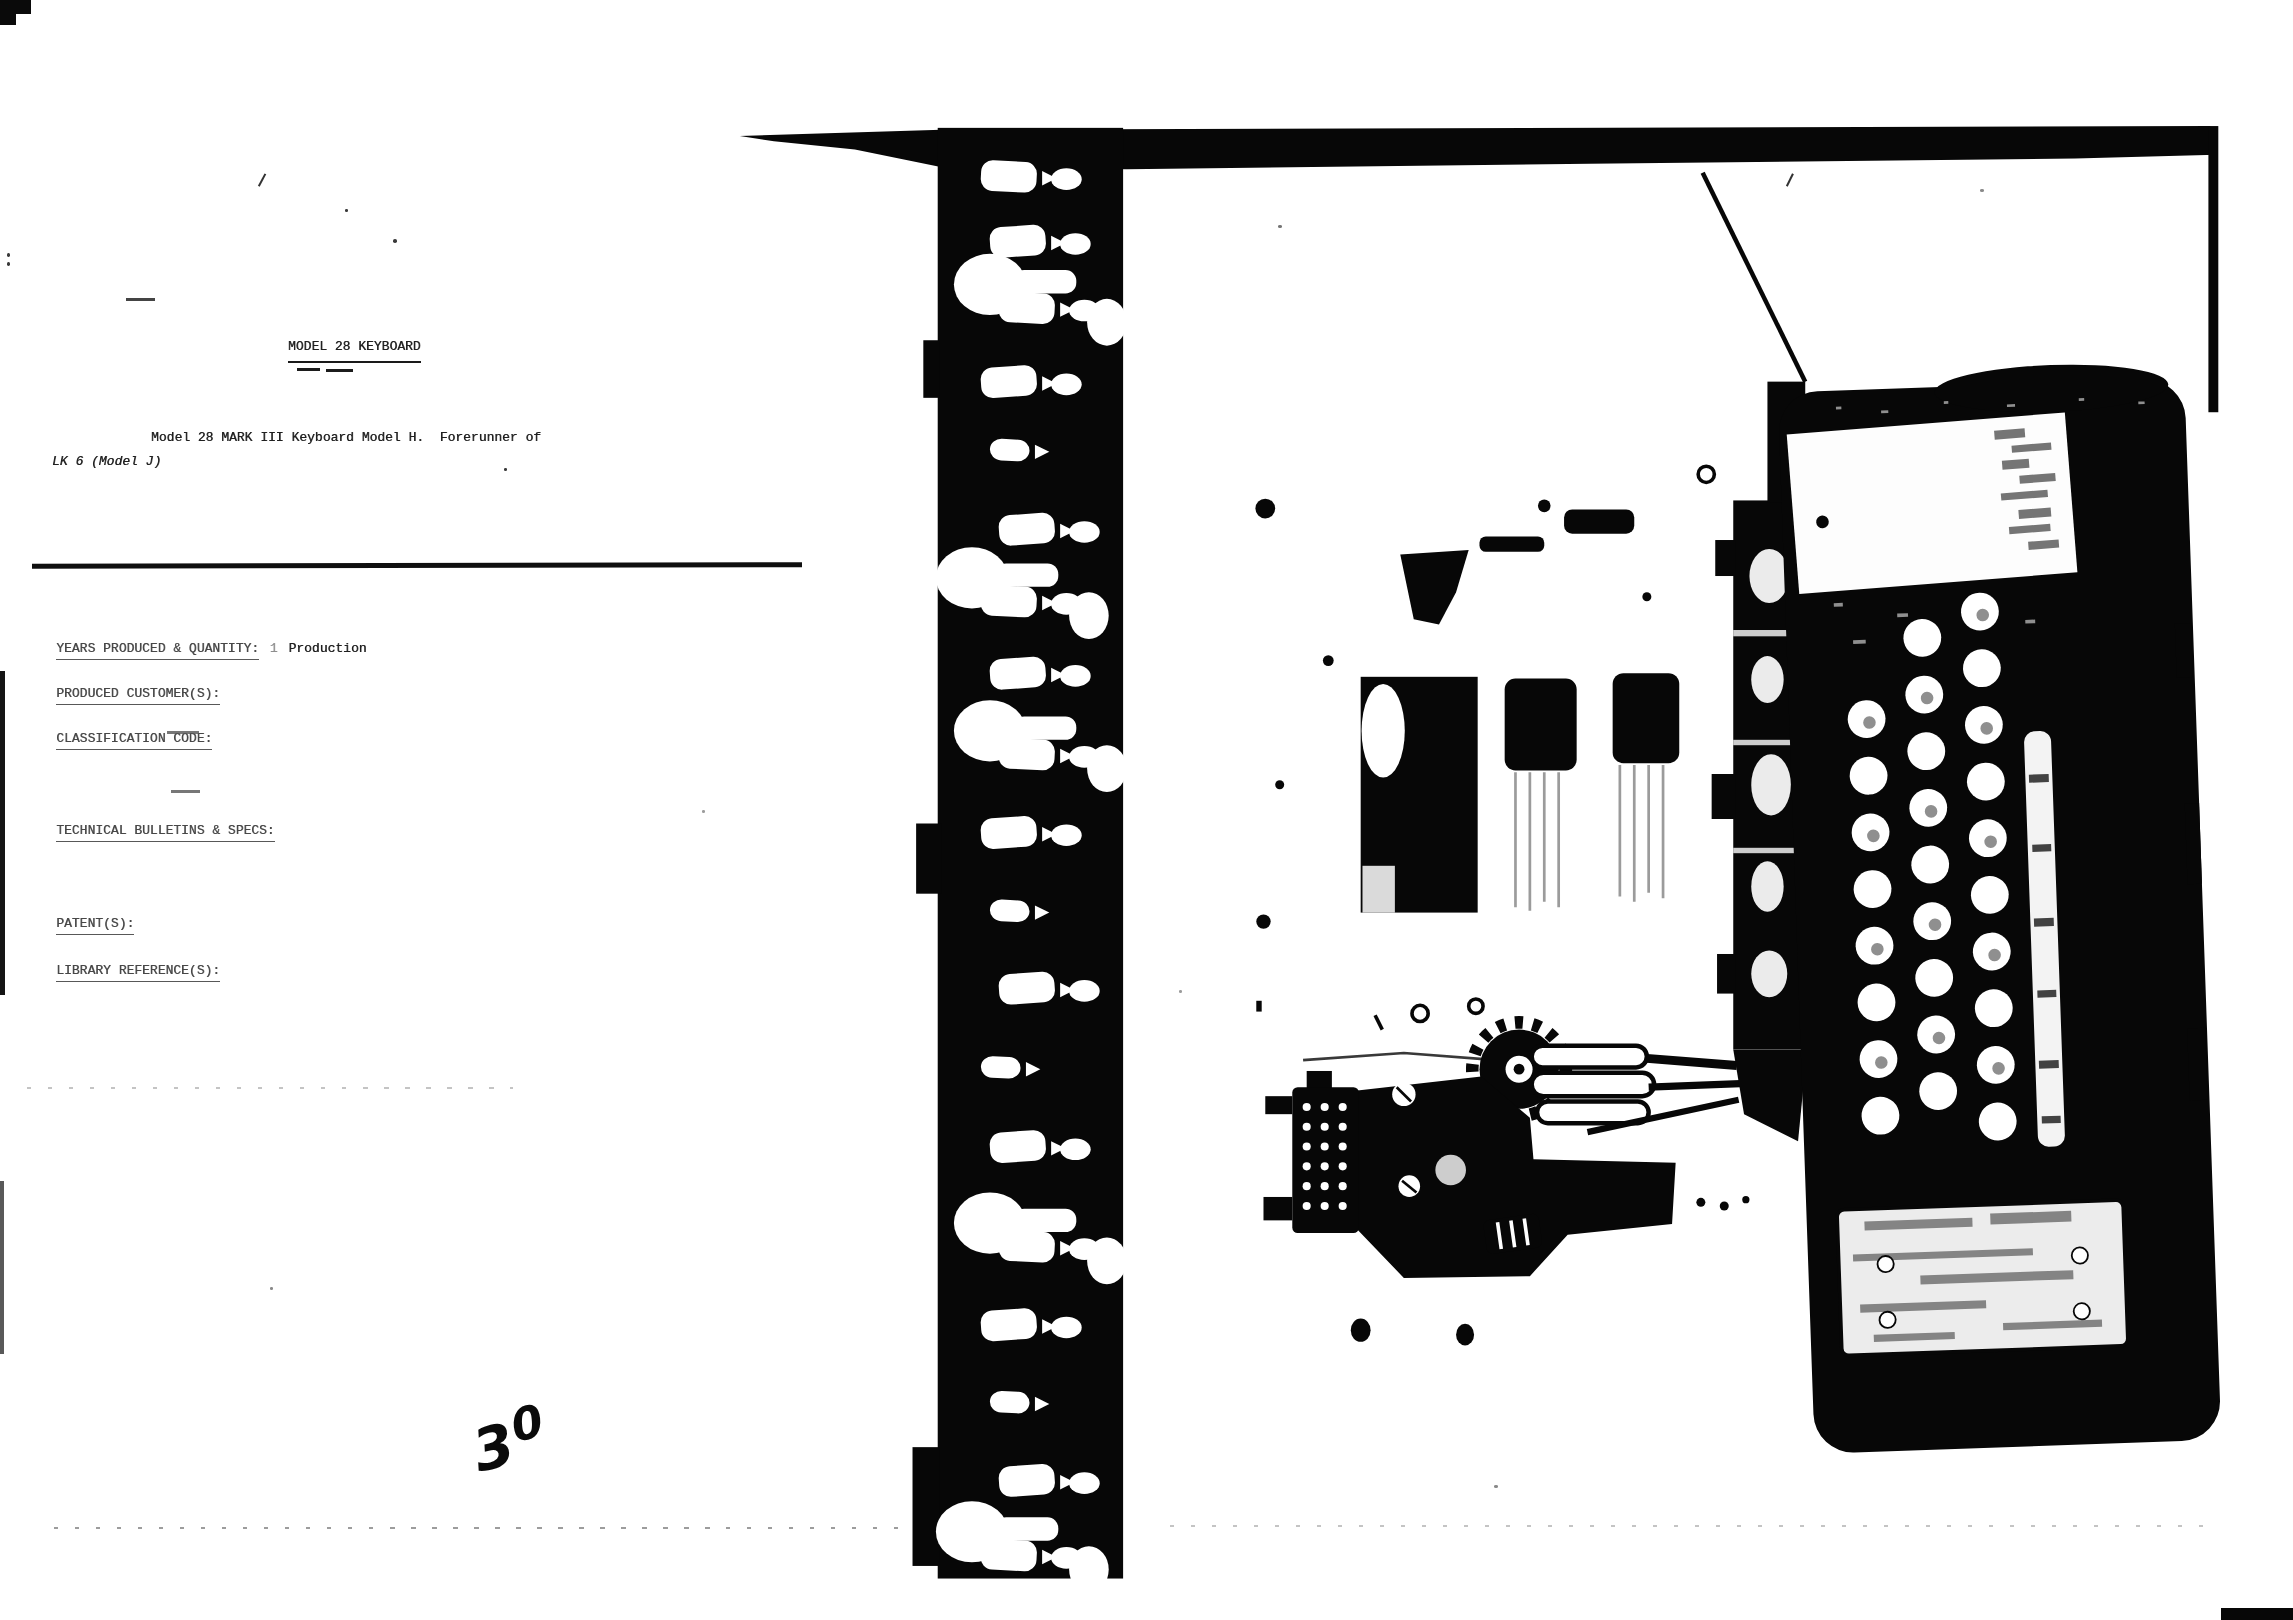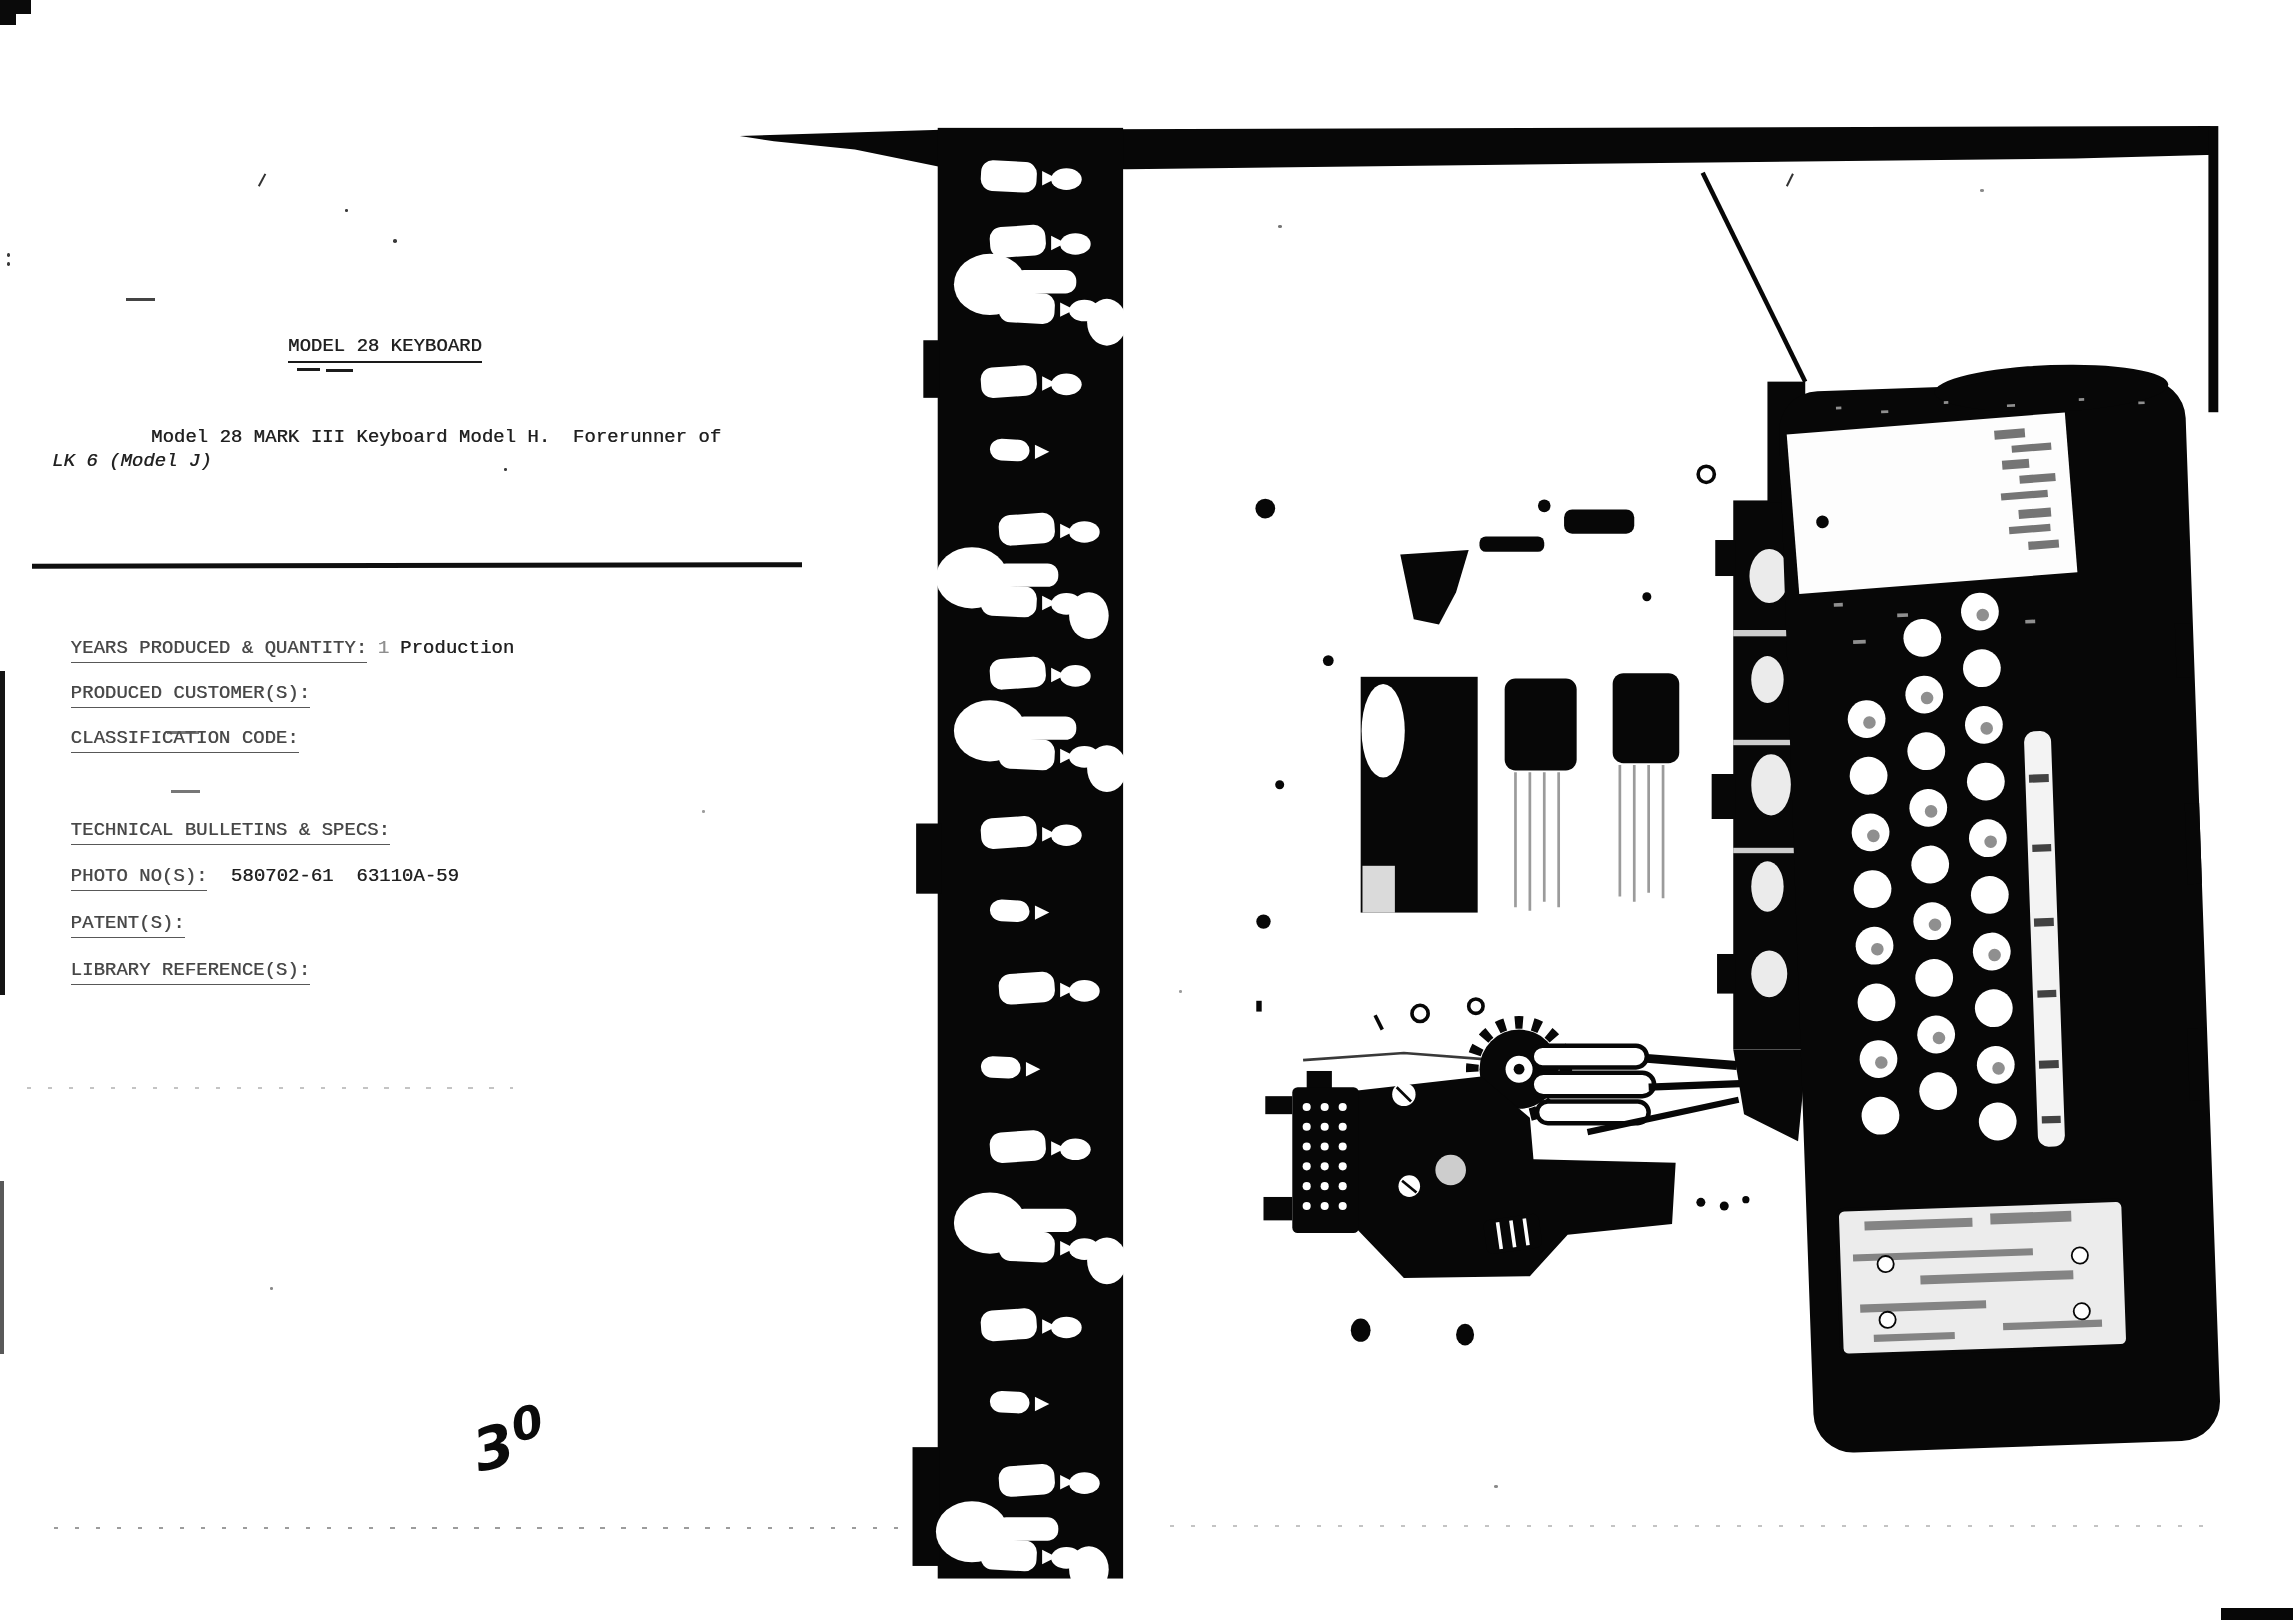--- a/index.html
+++ b/index.html
@@ -2,21 +2,21 @@
 <html style="font-size:14.4px"><head>
 <meta charset="utf-8">
 <style>
   html,body{margin:0;padding:0;}
   body{
     width:2293px;height:1620px;position:relative;overflow:hidden;
     background:#ffffff;font-family:"Liberation Mono",monospace;
   }
   .page{position:absolute;inset:0;background:#ffffff;}
   .typewriter{
-    position:absolute;font-size:19px;line-height:23.4px;color:#1f1f1f;
+    position:absolute;font-size:13px;line-height:23.4px;color:#1f1f1f;
     white-space:pre;text-shadow:0.5px 0 0 rgba(25,25,25,0.75);
   }
   .doc-title{left:288px;top:335px;border-bottom:2.7px solid #1a1a1a;padding-bottom:2.7px;}
   .intro1{left:151px;top:426px;}
   .intro2{left:52px;top:450px;font-style:italic;}
   .hrule{position:absolute;left:32px;top:563px;width:770px;height:4.5px;background:#0f0f0f;transform:rotate(-0.12deg);}
   .frow{position:absolute;left:25px;}
   .flabel{border-bottom:1.8px solid #343434;padding-bottom:3px;opacity:0.82;}
   .fmark{margin-left:10.8px;opacity:0.5;}
   .fval{margin-left:23.4px;}
@@ -50,23 +50,20 @@
     <span class="flabel">YEARS PRODUCED &amp; QUANTITY:</span><span class="fmark">1</span><span class="fval after-mark">Production</span>
   </div>
   <div class="typewriter frow" style="top:659px;">
     <span class="flabel">PRODUCED CUSTOMER(S):</span><span class="fval"></span>
   </div>
   <div class="typewriter frow" style="top:704px;text-align:center;">
     <span class="flabel">CLASSIFICATION CODE:</span><span class="fval"></span>
   </div>
   <div class="typewriter frow" style="top:796px;text-align:center;">
     <span class="flabel">TECHNICAL BULLETINS &amp; SPECS:</span><span class="fval"></span>
-  </div>
-  <div class="typewriter frow" style="top:842px;">
-    <span class="flabel">PHOTO NO(S):</span><span class="fval">580702-61  63110A-59</span>
   </div>
   <div class="typewriter frow" style="top:889px;">
     <span class="flabel">PATENT(S):</span><span class="fval"></span>
   </div>
   <div class="typewriter frow" style="top:936px;">
     <span class="flabel">LIBRARY REFERENCE(S):</span><span class="fval"></span>
   </div>
 
   <div class="handwritten"><span class="hd1">3</span><span class="hd2">0</span></div>
 

